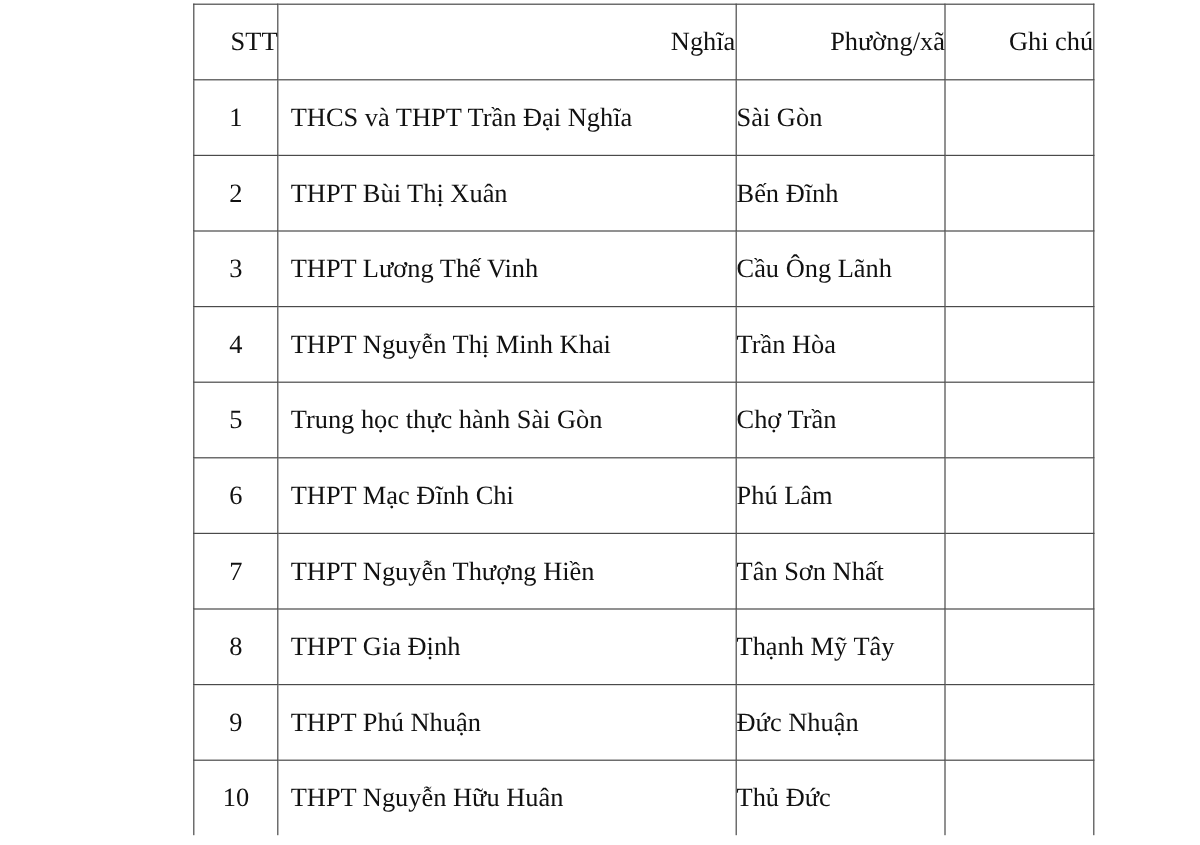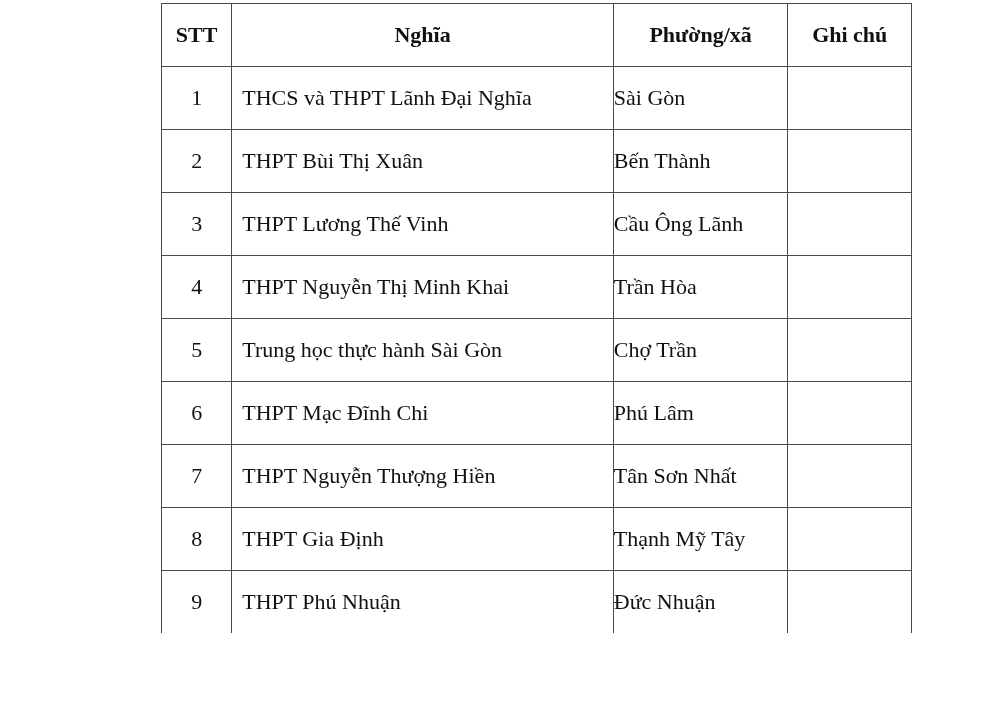--- a/index.html
+++ b/index.html
@@ -24,23 +24,23 @@
       width: 751px;
     }
     .doc-table th, .doc-table td {
       border: 1.5px solid #4a4a4a;
       padding: 0;
       font-size: 22px;
       line-height: 1;
       vertical-align: middle;
     }
     .doc-table th {
-      font-weight: bold;
+      font-weight: normal;
       height: 62px;
-      text-align: center;
+      text-align: right;
       font-size: 22px;
     }
     .doc-table td {
       height: 62px;
       font-weight: normal;
     }
     .col-stt { width: 70px; }
     .col-truong { width: 380px; }
     .col-phuong { width: 174px; }
     .col-ghichu { width: 123px; }
@@ -66,28 +66,28 @@
     <tr>
       <th>STT</th>
       <th>Nghĩa</th>
       <th>Phường/xã</th>
       <th>Ghi chú</th>
     </tr>
   </thead>
   <tbody>
     <tr>
       <td class="c-stt">1</td>
-      <td class="c-truong">THCS và THPT Lãnh Đại Nghĩa</td>
+      <td class="c-truong">THCS và THPT Trần Đại Nghĩa</td>
       <td class="c-phuong">Sài Gòn</td>
       <td class="c-ghichu"></td>
     </tr>
     <tr>
       <td class="c-stt">2</td>
       <td class="c-truong">THPT Bùi Thị Xuân</td>
-      <td class="c-phuong">Bến Thành</td>
+      <td class="c-phuong">Bến Đĩnh</td>
       <td class="c-ghichu"></td>
     </tr>
     <tr>
       <td class="c-stt">3</td>
       <td class="c-truong">THPT Lương Thế Vinh</td>
       <td class="c-phuong">Cầu Ông Lãnh</td>
       <td class="c-ghichu"></td>
     </tr>
     <tr>
       <td class="c-stt">4</td>
@@ -118,14 +118,20 @@
       <td class="c-truong">THPT Gia Định</td>
       <td class="c-phuong">Thạnh Mỹ Tây</td>
       <td class="c-ghichu"></td>
     </tr>
     <tr>
       <td class="c-stt">9</td>
       <td class="c-truong">THPT Phú Nhuận</td>
       <td class="c-phuong">Đức Nhuận</td>
       <td class="c-ghichu"></td>
     </tr>
+    <tr>
+      <td class="c-stt">10</td>
+      <td class="c-truong">THPT Nguyễn Hữu Huân</td>
+      <td class="c-phuong">Thủ Đức</td>
+      <td class="c-ghichu"></td>
+    </tr>
   </tbody>
 </table>
 
 </body></html>

